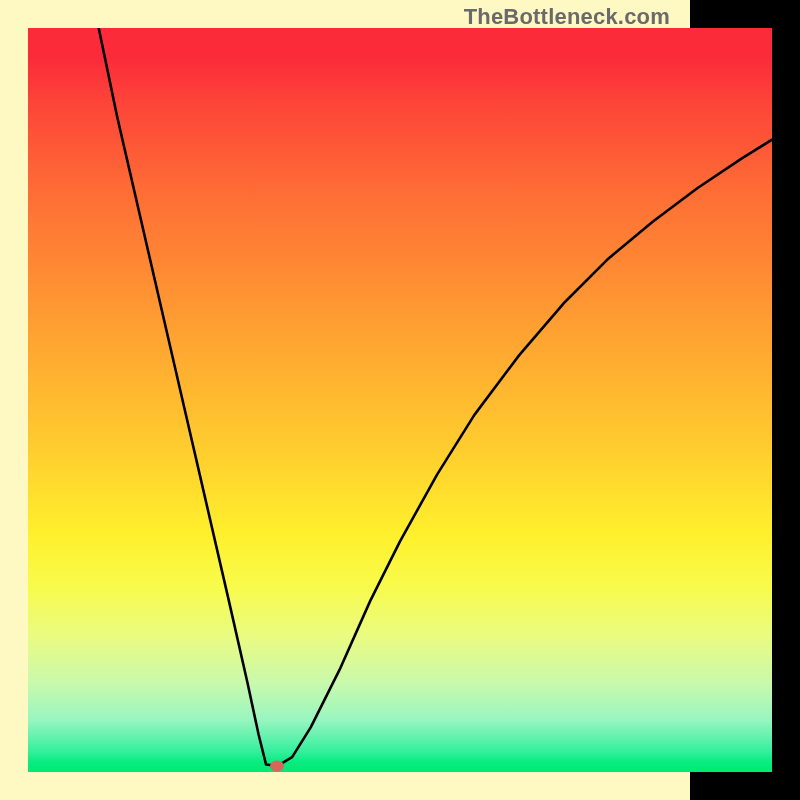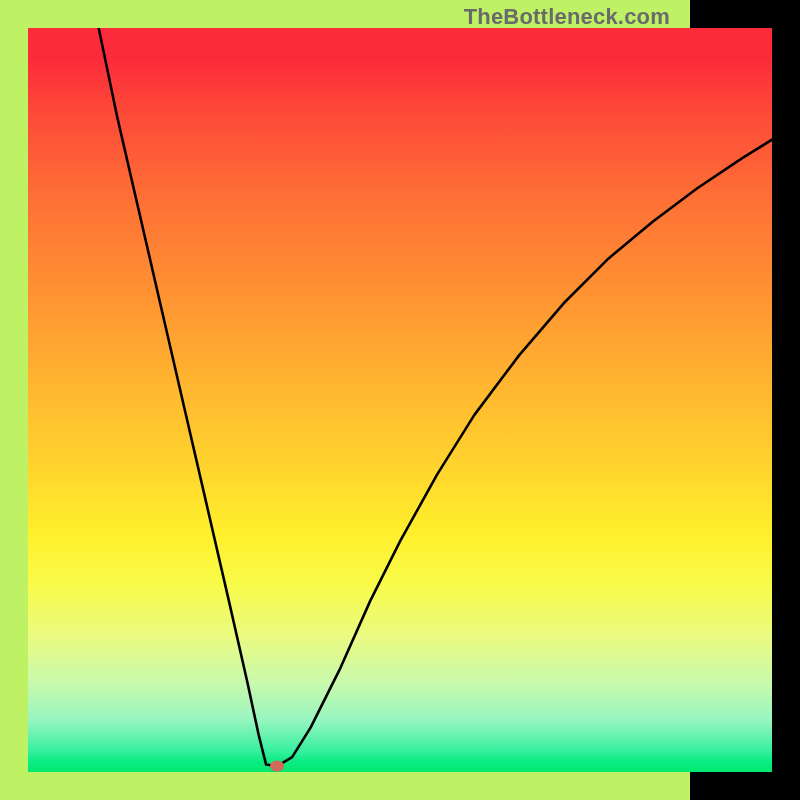--- a/index.html
+++ b/index.html
@@ -1,21 +1,21 @@
 <!DOCTYPE html>
 <html><head>
 <meta charset="utf-8">
 <style>
   * { margin: 0; padding: 0; box-sizing: border-box; }
   html, body { width: 800px; height: 800px; overflow: hidden; background: #000; }
   .frame {
     position: relative;
     width: 690px;
     height: 800px;
-    background: #bef264;
+    background: #fef9c3;
   }
   .watermark {
     position: absolute;
     top: 4px;
     right: 20px;
     font-family: Arial, Helvetica, sans-serif;
     font-size: 22px;
     font-weight: 600;
     color: #6a6a6a;
     letter-spacing: 0.2px;

